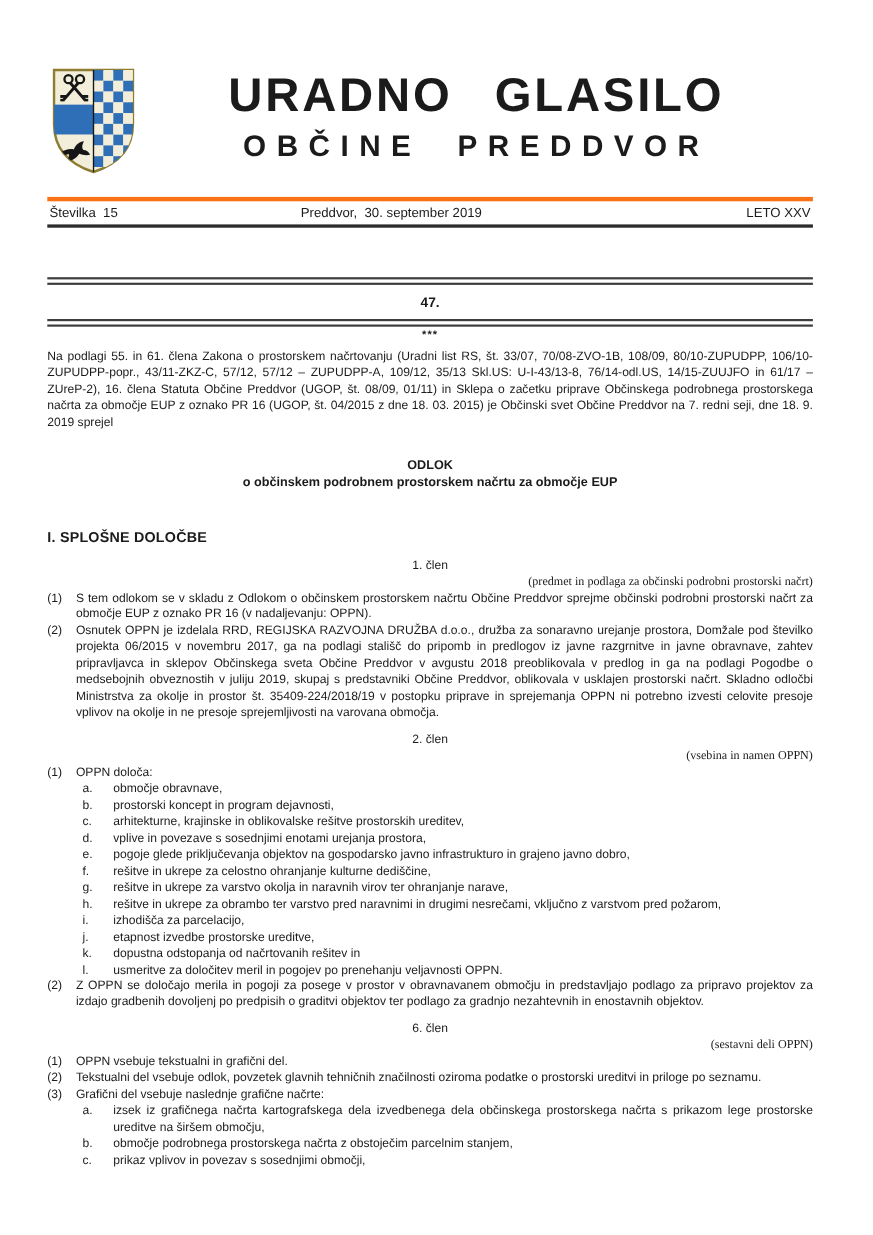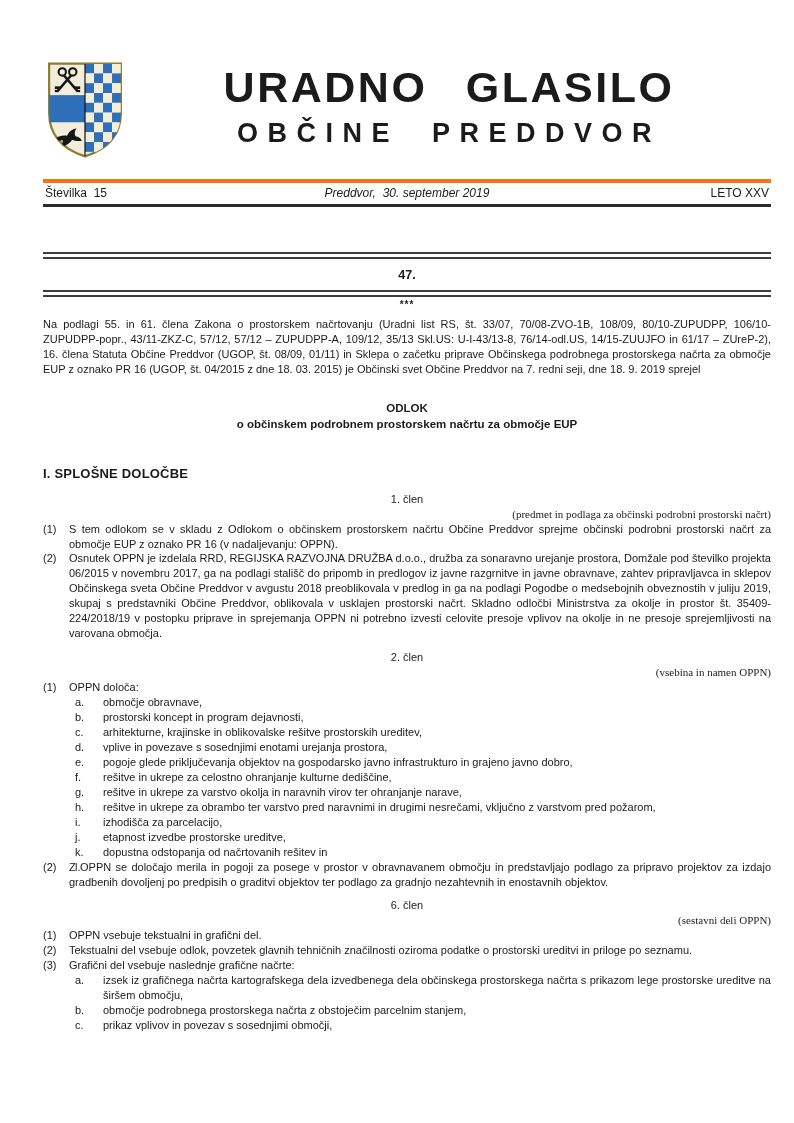--- a/index.html
+++ b/index.html
@@ -1,35 +1,35 @@
 <!DOCTYPE html>
 <html style="--shield_blue: #2e6fb7; --shield_cream: #f3eed9; --shield_border: #8d7d33; --shield_black: #161616; --text_color: #1b1b1b; --rule_color: #3d3d3d;"><head>
 <meta charset="utf-8">
 <style>
   html,body{margin:0;padding:0;background:#ffffff;}
   .page{
     width:794px;height:1123px;background:#fff;box-sizing:border-box;
-    padding:57px 23px 0 43px;position:relative;overflow:hidden;
+    padding:57px 55px 0 43px;position:relative;overflow:hidden;
     font-family:"Liberation Sans","DejaVu Sans",sans-serif;color:#1b1b1b;
   }
   
   .masthead{display:flex;align-items:flex-start;}
   .crest{width:84px;flex:0 0 84px;}
   .crest svg{display:block;}
   .masthead-titles{flex:1;text-align:center;padding-top:8px;}
   .masthead-title1{font-size:43px;font-weight:bold;letter-spacing:2.5px;word-spacing:24px;line-height:1.05;white-space:pre;}
   .masthead-title2{font-size:27px;font-weight:bold;letter-spacing:9.5px;word-spacing:16px;margin-top:8px;white-space:pre;}
   
   .issue-bar{
     margin-top:16px;border-top:4px solid #f97316;border-bottom:3px solid #2b2b2b;
     display:flex;align-items:baseline;font-size:12px;padding:3px 2px 4px 2px;
   }
   .issue-bar span{white-space:pre;}
   .issue-left{width:33%;text-align:left;}
-  .issue-center{width:34%;text-align:center;font-style:italic;}
+  .issue-center{width:34%;}
   .issue-right{width:33%;text-align:right;}
   
   .band-gap{height:45px;}
   .rule-heavy{height:3px;border-top:2px solid #3d3d3d;border-bottom:2px solid #3d3d3d;}
   .article-number{text-align:center;font-weight:bold;font-size:12.5px;padding:9px 0 8px 0;}
   .stars{text-align:center;font-size:10px;font-weight:bold;letter-spacing:1px;padding-top:3px;line-height:1;}
   
   .bodytext{font-size:11px;line-height:1.36;}
   .preamble{margin:7px 0 0 0;text-align:justify;}
   .decree-title{margin-top:23px;text-align:center;font-weight:bold;font-size:11.5px;line-height:1.4;}
@@ -181,21 +181,21 @@
         <div class="item"><span class="lnum">b.</span><span>prostorski koncept in program dejavnosti,</span></div>
         <div class="item"><span class="lnum">c.</span><span>arhitekturne, krajinske in oblikovalske rešitve prostorskih ureditev,</span></div>
         <div class="item"><span class="lnum">d.</span><span>vplive in povezave s sosednjimi enotami urejanja prostora,</span></div>
         <div class="item"><span class="lnum">e.</span><span>pogoje glede priključevanja objektov na gospodarsko javno infrastrukturo in grajeno javno dobro,</span></div>
         <div class="item"><span class="lnum">f.</span><span>rešitve in ukrepe za celostno ohranjanje kulturne dediščine,</span></div>
         <div class="item"><span class="lnum">g.</span><span>rešitve in ukrepe za varstvo okolja in naravnih virov ter ohranjanje narave,</span></div>
         <div class="item"><span class="lnum">h.</span><span>rešitve in ukrepe za obrambo ter varstvo pred naravnimi in drugimi nesrečami, vključno z varstvom pred požarom,</span></div>
         <div class="item"><span class="lnum">i.</span><span>izhodišča za parcelacijo,</span></div>
         <div class="item"><span class="lnum">j.</span><span>etapnost izvedbe prostorske ureditve,</span></div>
         <div class="item"><span class="lnum">k.</span><span>dopustna odstopanja od načrtovanih rešitev in</span></div>
-        <div class="item"><span class="lnum">l.</span></div>
+        <div class="item"><span class="lnum">l.</span><span>usmeritve za določitev meril in pogojev po prenehanju veljavnosti OPPN.</span></div>
       </div>
       <div class="para">
         <span class="pnum">(2)</span>
         <span>Z OPPN se določajo merila in pogoji za posege v prostor v obravnavanem območju in predstavljajo podlago za pripravo projektov za izdajo gradbenih dovoljenj po predpisih o graditvi objektov ter podlago za gradnjo nezahtevnih in enostavnih objektov.</span>
       </div>
     </section>
 
     <section class="clen">
       <div class="clen-head">6. člen</div>
       <div class="clen-sub">(sestavni deli OPPN)</div>

